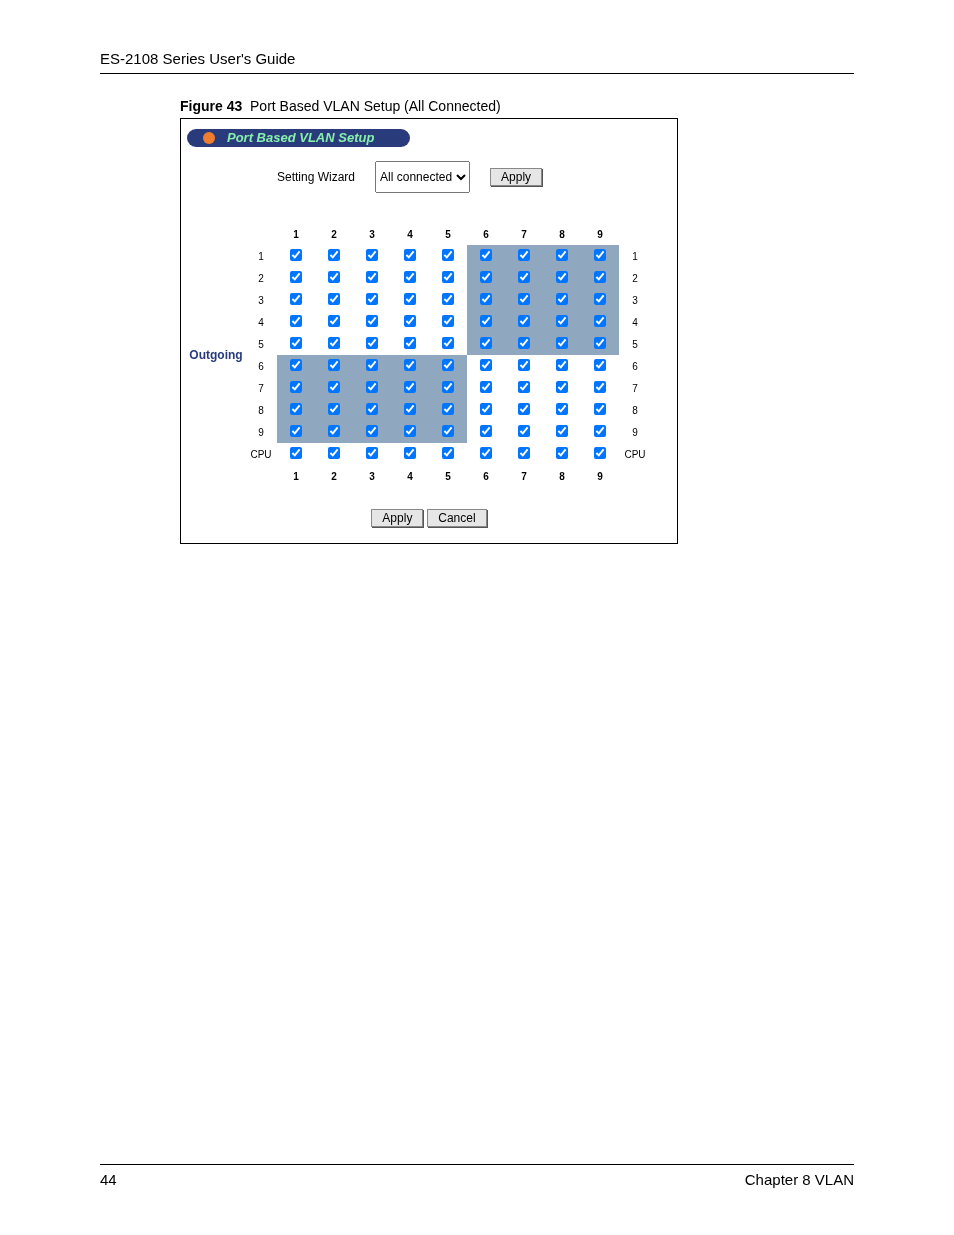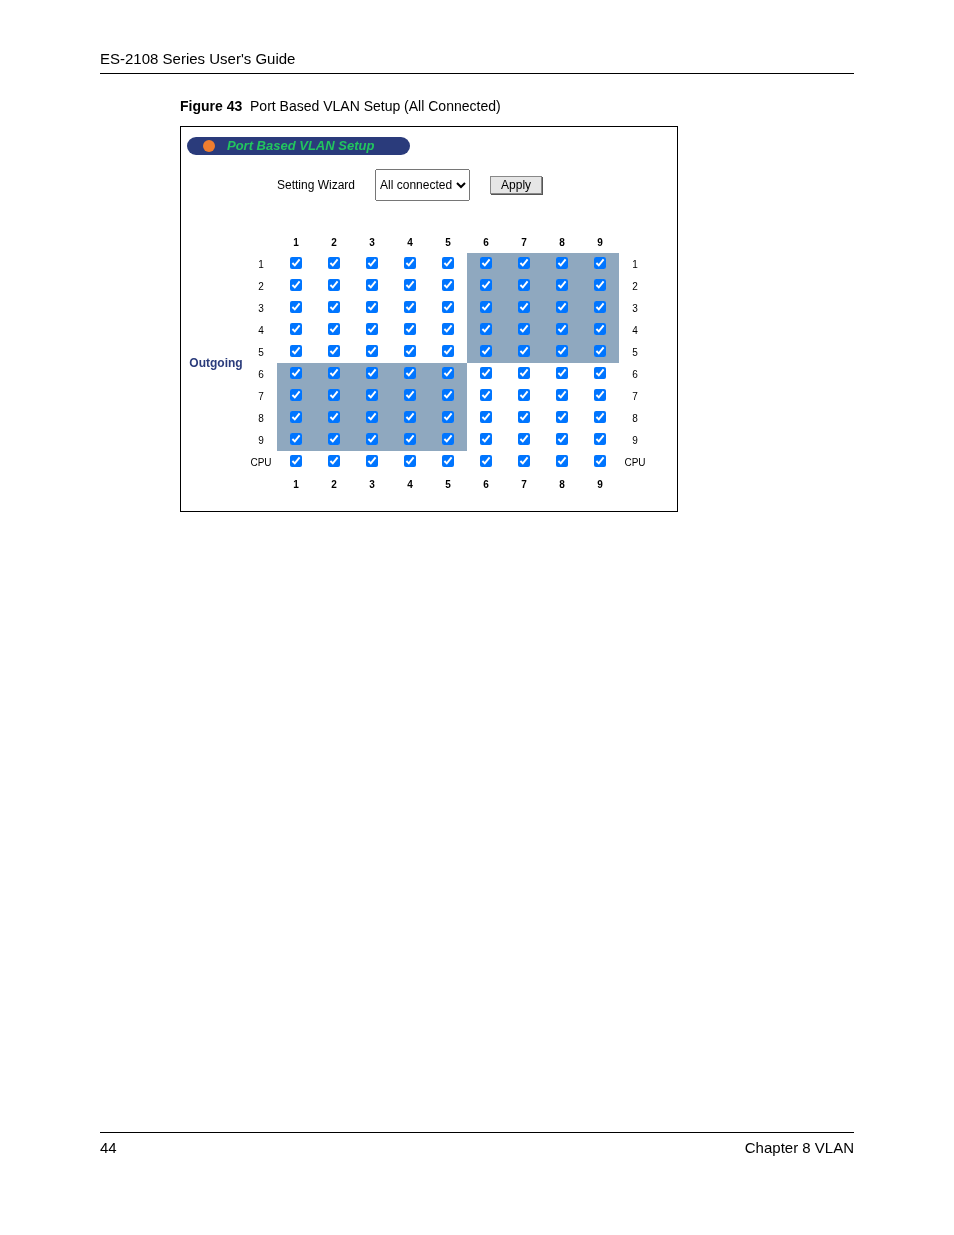--- a/index.html
+++ b/index.html
@@ -15,21 +15,21 @@
   .header-bar {
     font-size: 15px;
     margin-bottom: 6px;
   }
   .header-rule {
     border: none;
     border-top: 1.5px solid #000;
     margin: 0 0 24px 0;
   }
   .fig-caption {
-    margin: 0 0 12px 80px;
+    margin: 0 0 4px 80px;
     font-size: 14px;
   }
   .fig-caption b { font-weight: bold; }
   .panel-wrap {
     margin-left: 80px;
     border: 1px solid #000;
     width: 498px;
     background: #fff;
     padding: 8px 6px 16px 6px;
     box-sizing: border-box;
@@ -50,21 +50,21 @@
   }
   .ribbon-left-cap::after{
     content:"";
     position:absolute;
     left:16px; top:3px;
     width:12px;height:12px;border-radius:50%;
     background:#f07d2e;
   }
   .ribbon-body {
     background: #2a3b7b;
-    color: #22c55e;
+    color: #86efac;
     font-weight: bold;
     font-size: 13px;
     font-style: italic;
     height: 18px;
     line-height: 18px;
     padding: 0 14px 0 4px;
     position: relative;
   }
   .ribbon-tail {
     width: 22px;
@@ -334,19 +334,23 @@
           <th>6</th>
           <th>7</th>
           <th>8</th>
           <th>9</th>
           <th class="rowlabel"></th>
         </tr>
       </tfoot>
     </table>
   </div>
 
+  <div class="foot-btns">
+    <button class="app-btn">Apply</button>
+    <button class="app-btn">Cancel</button>
+  </div>
 </div>
 
 <hr class="footer-rule">
 <div class="footer-bar">
   <span>44</span>
   <span>Chapter 8 VLAN</span>
 </div>
 
 </body></html>

